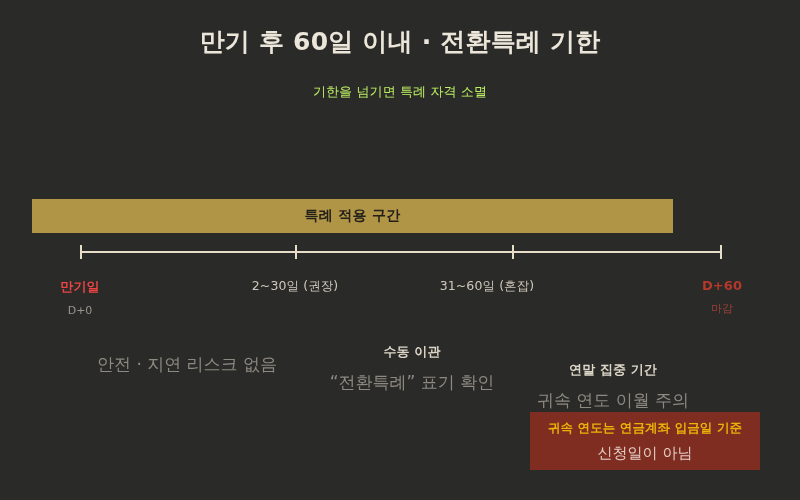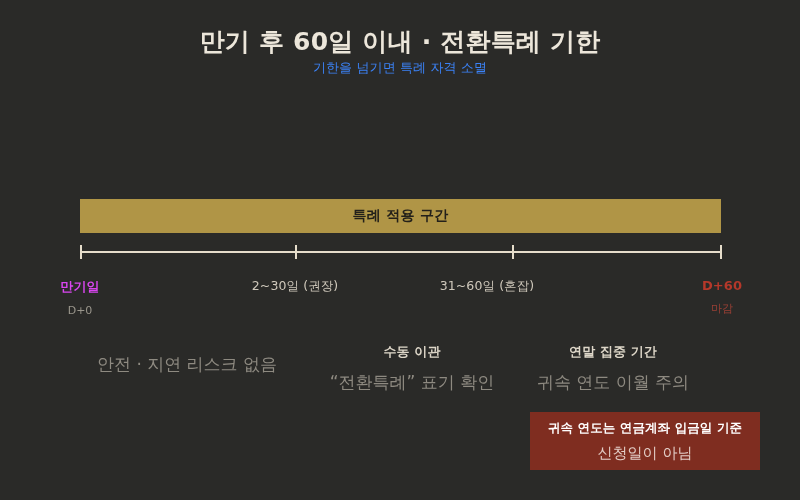--- a/index.html
+++ b/index.html
@@ -34,35 +34,36 @@
     text-align: center;
   }
   .title {
     font-size: 25px;
     font-weight: 700;
     letter-spacing: 0.2px;
     color: #ece6da;
     line-height: 1.25;
   }
   .subtitle {
-    margin-top: 2px;
+    margin-top: 26px;
     font-size: 13px;
     font-weight: 400;
-    color: #3b82f6;
+    color: #bef264;
     letter-spacing: 0.1px;
   }
 
   
   .bar-wrap {
     position: absolute;
-    left: 80px;
+    left: 72px;
     top: 199px;
     width: 601px;
     height: 34px;
     display: flex;
+    justify-content: flex-end;
   }
   .bar-main {
     flex: 0 0 641px;
     background: #b09546;
     display: flex;
     align-items: center;
     justify-content: center;
   }
   .bar-main-label {
     font-size: 14px;
@@ -104,21 +105,21 @@
     font-weight: 700;
     color: #ddd6c8;
     letter-spacing: 0.1px;
   }
   .axis-label .al-sub {
     margin-top: 8px;
     font-size: 11px;
     font-weight: 400;
     color: #9a968c;
   }
-  .axis-label.is-gold .al-main { color: #d946ef; }
+  .axis-label.is-gold .al-main { color: #ef4444; }
   .axis-label.is-red  .al-main { color: #b5382a; }
   .axis-label.is-red  .al-sub  { color: #9c4035; }
 
   
   .axis-label.is-plain .al-main {
     font-weight: 400;
     color: #cfc8bb;
     font-size: 12.5px;
   }
 
@@ -151,21 +152,21 @@
     height: 58px;
     background: #7f2d20;
     display: flex;
     flex-direction: column;
     align-items: center;
     justify-content: center;
   }
   .callout-title {
     font-size: 12.5px;
     font-weight: 700;
-    color: #ffffff;
+    color: #eab308;
     letter-spacing: 0.1px;
   }
   .callout-sub {
     margin-top: 7px;
     font-size: 15px;
     font-weight: 400;
     color: #e3cdc6;
   }
 </style>
 </head>
@@ -210,21 +211,21 @@
     </div>
 
   <div id="notes-host">
       <div class="note" style="left: 77px; width: 220px;">
         <div class="n-desc">안전 · 지연 리스크 없음</div>
       </div>
       <div class="note" style="left: 302px; width: 220px;">
         <div class="n-title">수동 이관</div>
         <div class="n-desc">“전환특례” 표기 확인</div>
       </div>
-      <div class="note" style="left: 503px; width: 220px;">
+      <div class="note" style="left: 503px; width: 220px; margin-top: 18px;">
         <div class="n-title">연말 집중 기간</div>
         <div class="n-desc">귀속 연도 이월 주의</div>
       </div>
     </div>
 
   <div class="callout">
     <div class="callout-title">귀속 연도는 연금계좌 입금일 기준</div>
     <div class="callout-sub">신청일이 아님</div>
   </div>
 

